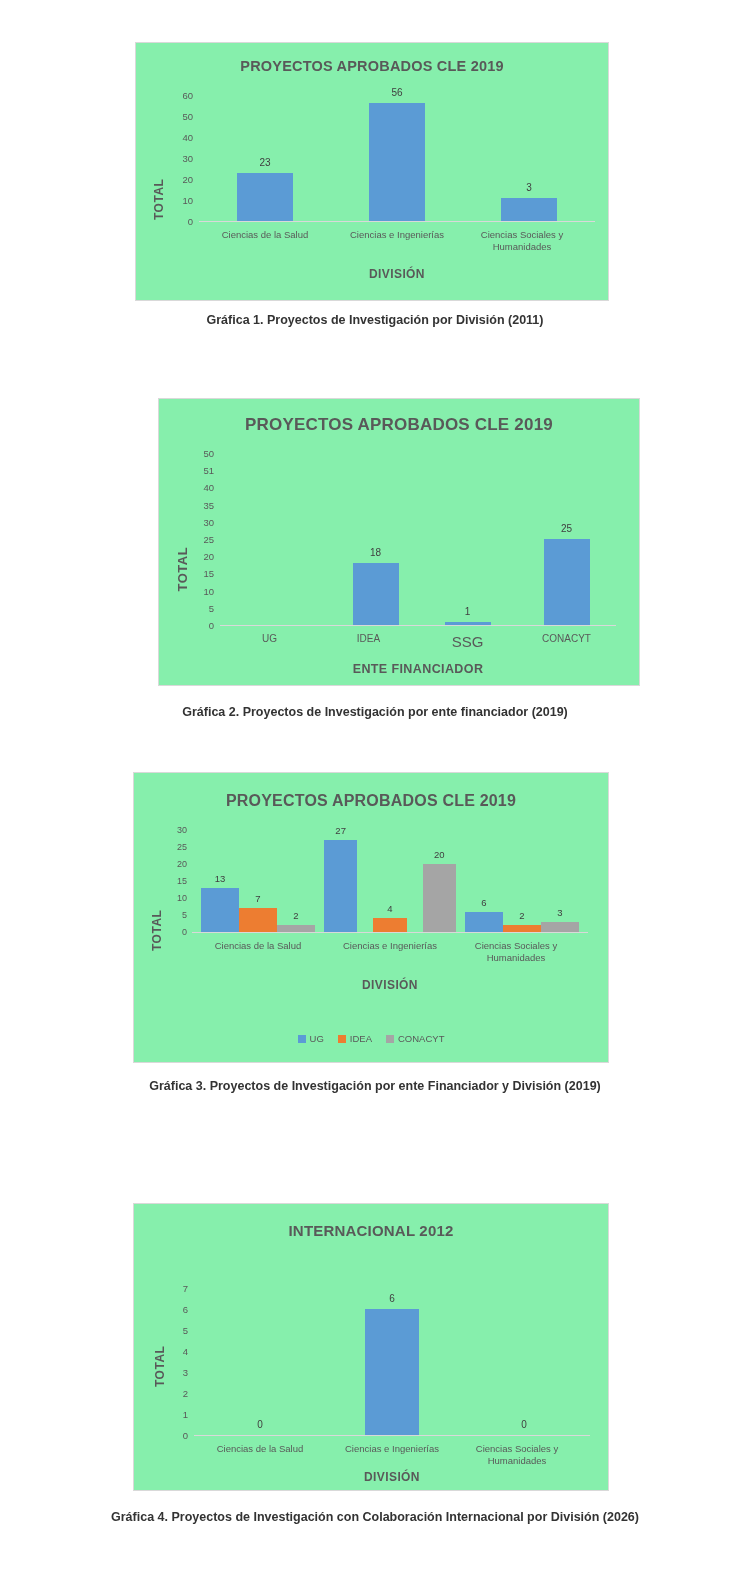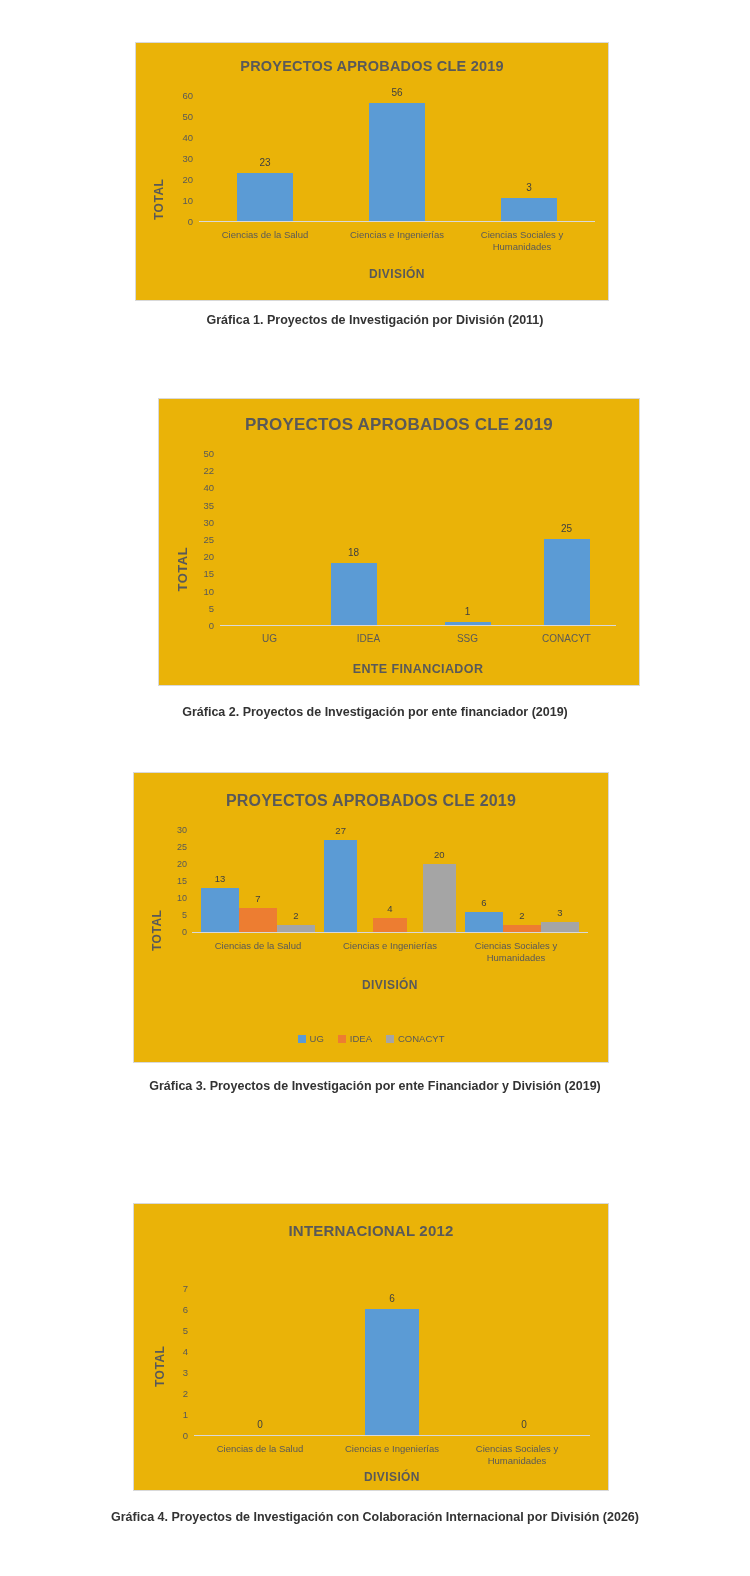--- a/index.html
+++ b/index.html
@@ -16,21 +16,21 @@
     overflow: hidden;
   }
 
   
   .figure { position: absolute; }
 
   .chart-box {
     position: absolute;
     box-sizing: border-box;
     border: 1px solid #d9d9d9;
-    background: #eab308;
+    background: #86efac;
   }
 
   .chart-title {
     text-align: center;
     font-weight: bold;
     color: #595959;
     letter-spacing: .2px;
     line-height: 1.18;
   }
 
@@ -174,55 +174,55 @@
 
 <div class="figure">
   <div class="chart-box" style="left:158px; top:398px; width:482px; height:288px;">
 
     <div class="chart-title" style="position:absolute; left:0; right:0; top:16px; font-size:17px;">PROYECTOS APROBADOS CLE 2019</div>
 
     <div class="ytitle" style="left:-12px; top:150px; width:70px; font-size:13px;">TOTAL</div>
 
     <div class="ylabels" style="left:30px; top:54px; width:25px; height:172px; font-size:9.5px;">
       <span style="top:0px;">50</span>
-      <span style="top:17.2px;">22</span>
+      <span style="top:17.2px;">51</span>
       <span style="top:34.4px;">40</span>
       <span style="top:51.6px;">35</span>
       <span style="top:68.8px;">30</span>
       <span style="top:86px;">25</span>
       <span style="top:103.2px;">20</span>
       <span style="top:120.4px;">15</span>
       <span style="top:137.6px;">10</span>
       <span style="top:154.8px;">5</span>
       <span style="top:172px;">0</span>
     </div>
 
     <div class="plot" style="left:61px; top:54px; width:396px; height:173px;">
       <div class="axis-line"></div>
 
-      <div class="bar-group" style="left:84px; width:99px;text-align:center;">
+      <div class="bar-group" style="left:106px; width:99px;text-align:center;">
         <div class="bar" style="width:34px; height:61.9px; background:#5B9BD5;">
           <span class="bar-value" style="top:-16px; font-size:10px;">18</span>
         </div>
       </div>
       <div class="bar-group" style="left:198px; width:99px;">
         <div class="bar" style="width:34px; height:3.4px; background:#5B9BD5;">
           <span class="bar-value" style="top:-16px; font-size:10px;">1</span>
         </div>
       </div>
       <div class="bar-group" style="left:297px; width:99px;">
         <div class="bar" style="width:34px; height:86px; background:#5B9BD5;">
           <span class="bar-value" style="top:-16px; font-size:10px;">25</span>
         </div>
       </div>
     </div>
 
     <div class="cat-label" style="left:61px; top:234px; width:99px; font-size:10px;">UG</div>
     <div class="cat-label" style="left:160px; top:234px; width:99px; font-size:10px;">IDEA</div>
-    <div class="cat-label" style="left:259px; top:234px; width:99px; font-size:10px;">SSG</div>
+    <div class="cat-label" style="left:259px; top:234px; width:99px; font-size:15px;">SSG</div>
     <div class="cat-label" style="left:358px; top:234px; width:99px; font-size:10px;">CONACYT</div>
 
     <div class="xtitle" style="left:61px; top:263px; width:396px; font-size:12.5px;">ENTE FINANCIADOR</div>
   </div>
 
   <div class="caption" style="left:70px; top:703px; width:610px;">Gráfica 2. Proyectos de Investigación por ente financiador (2019)</div>
 </div>
 
 <div class="figure">
   <div class="chart-box" style="left:133px; top:772px; width:476px; height:291px;">

